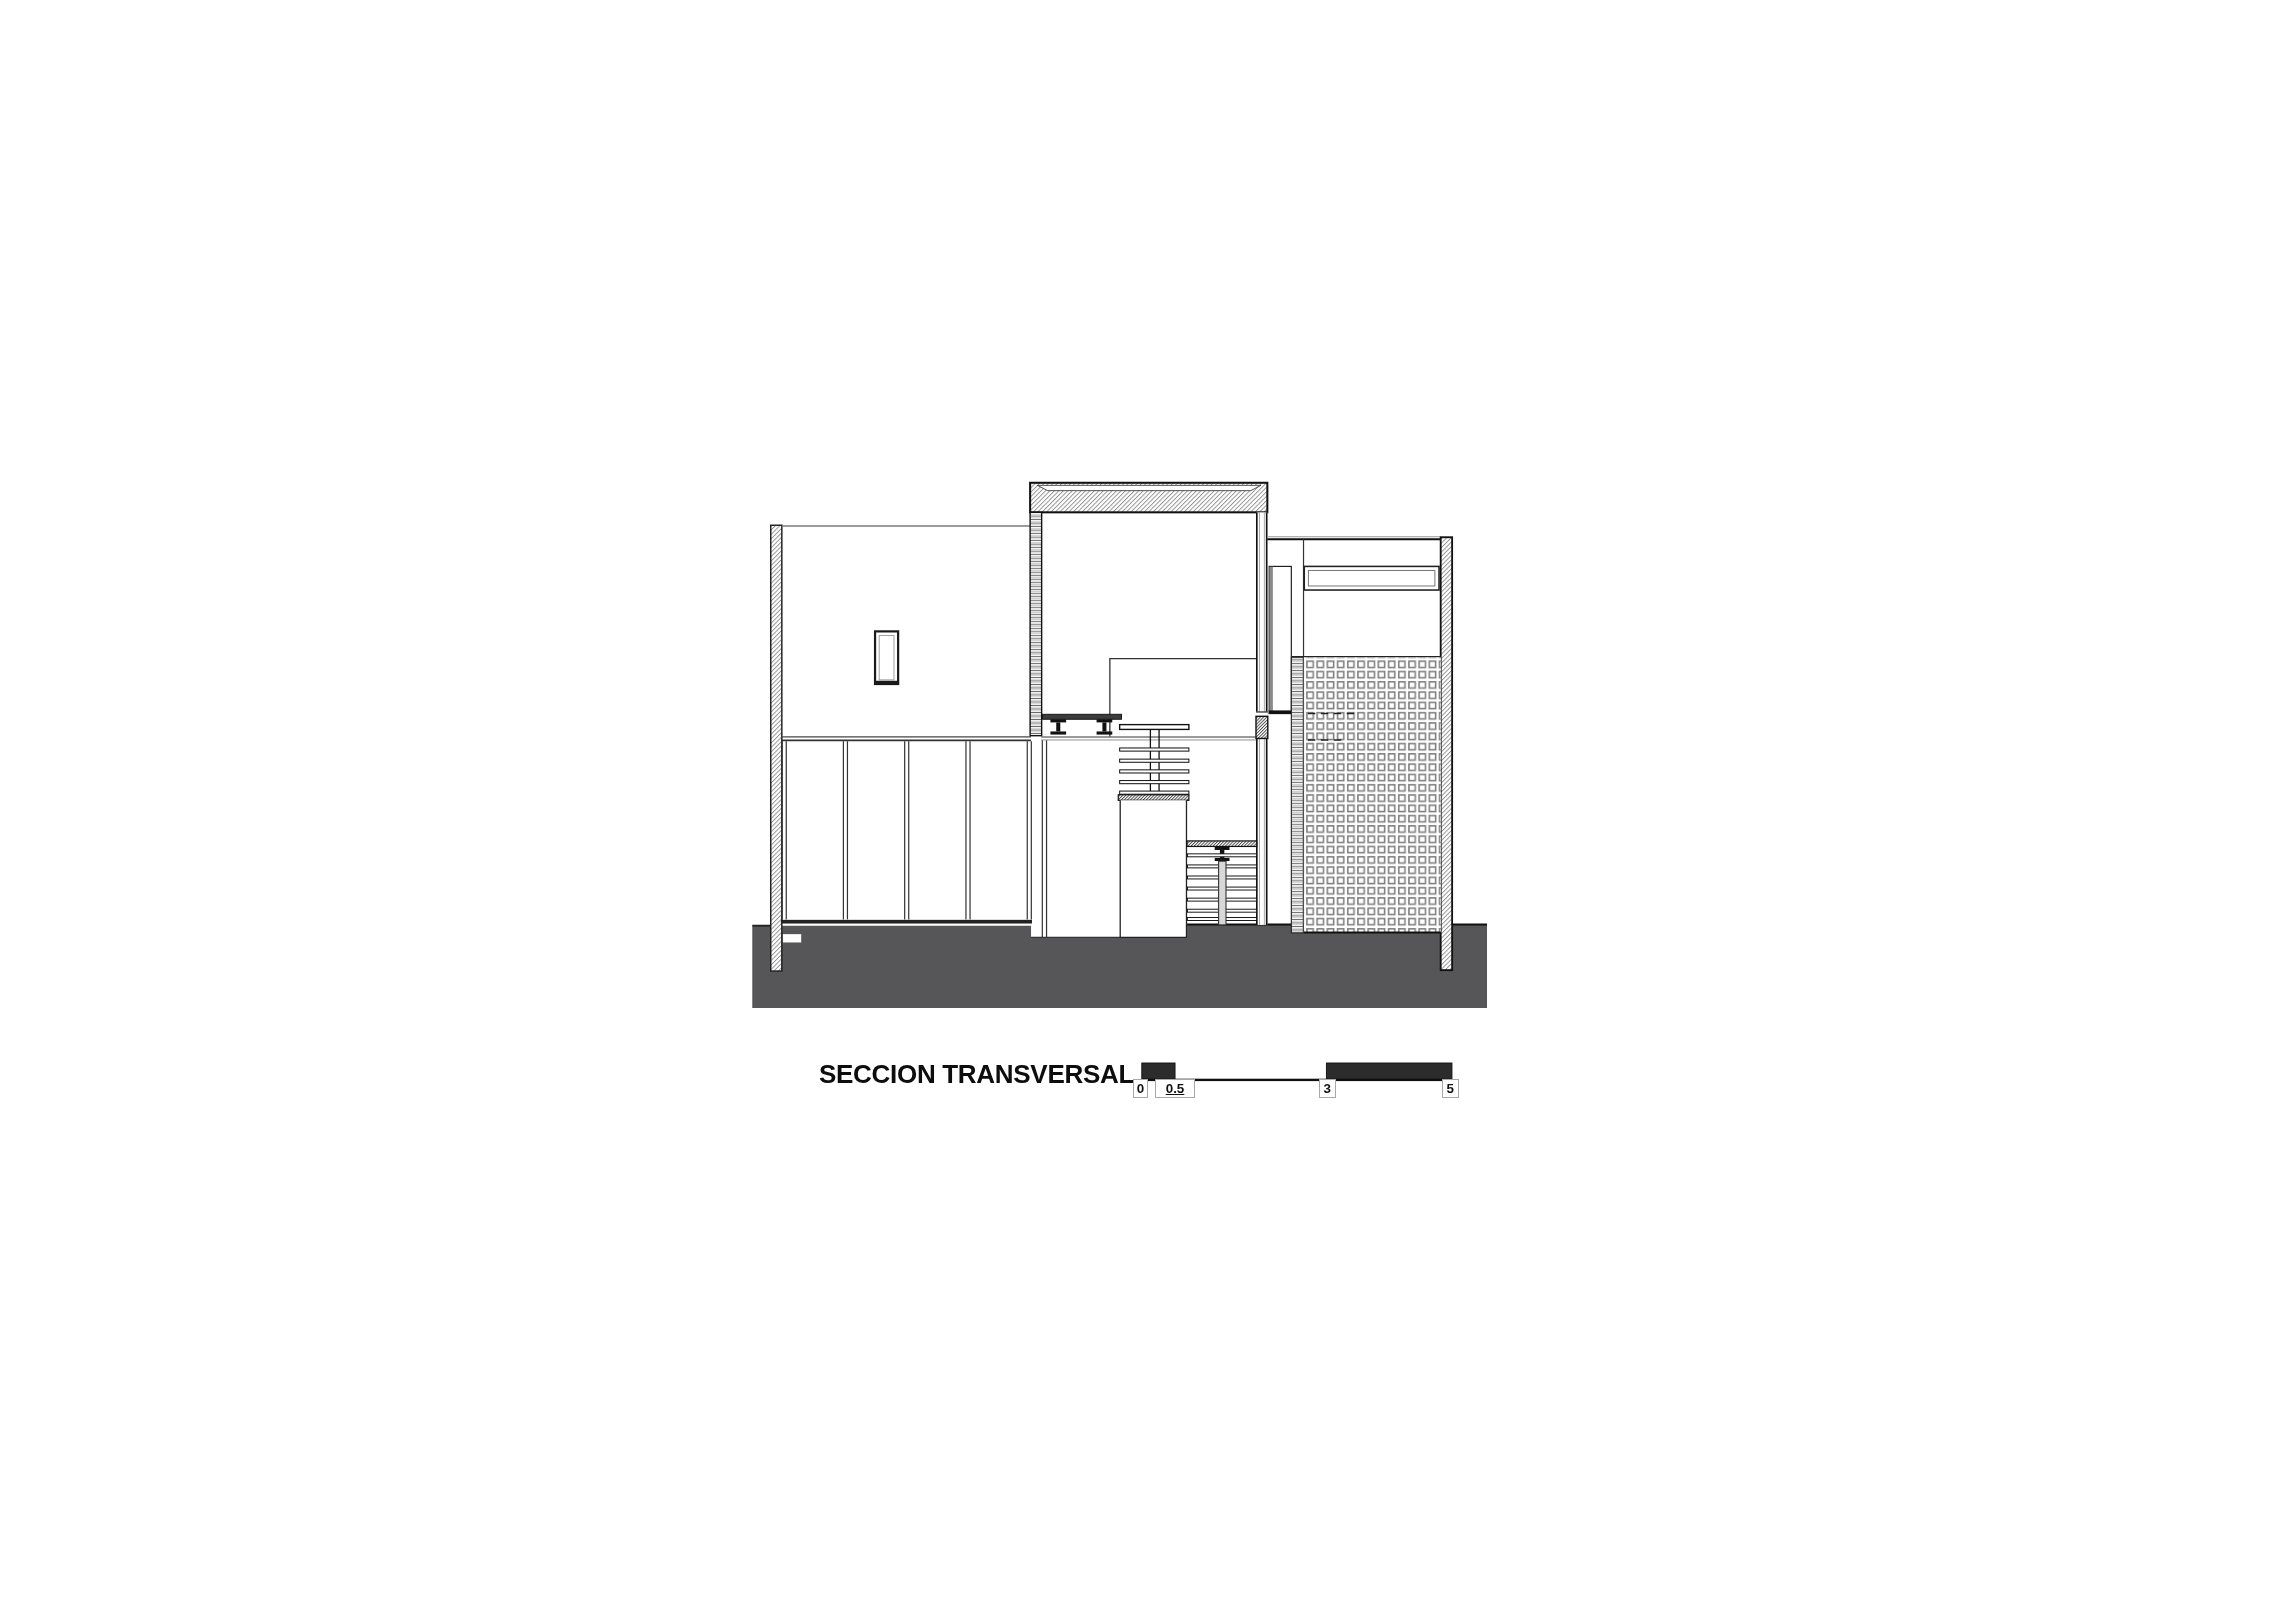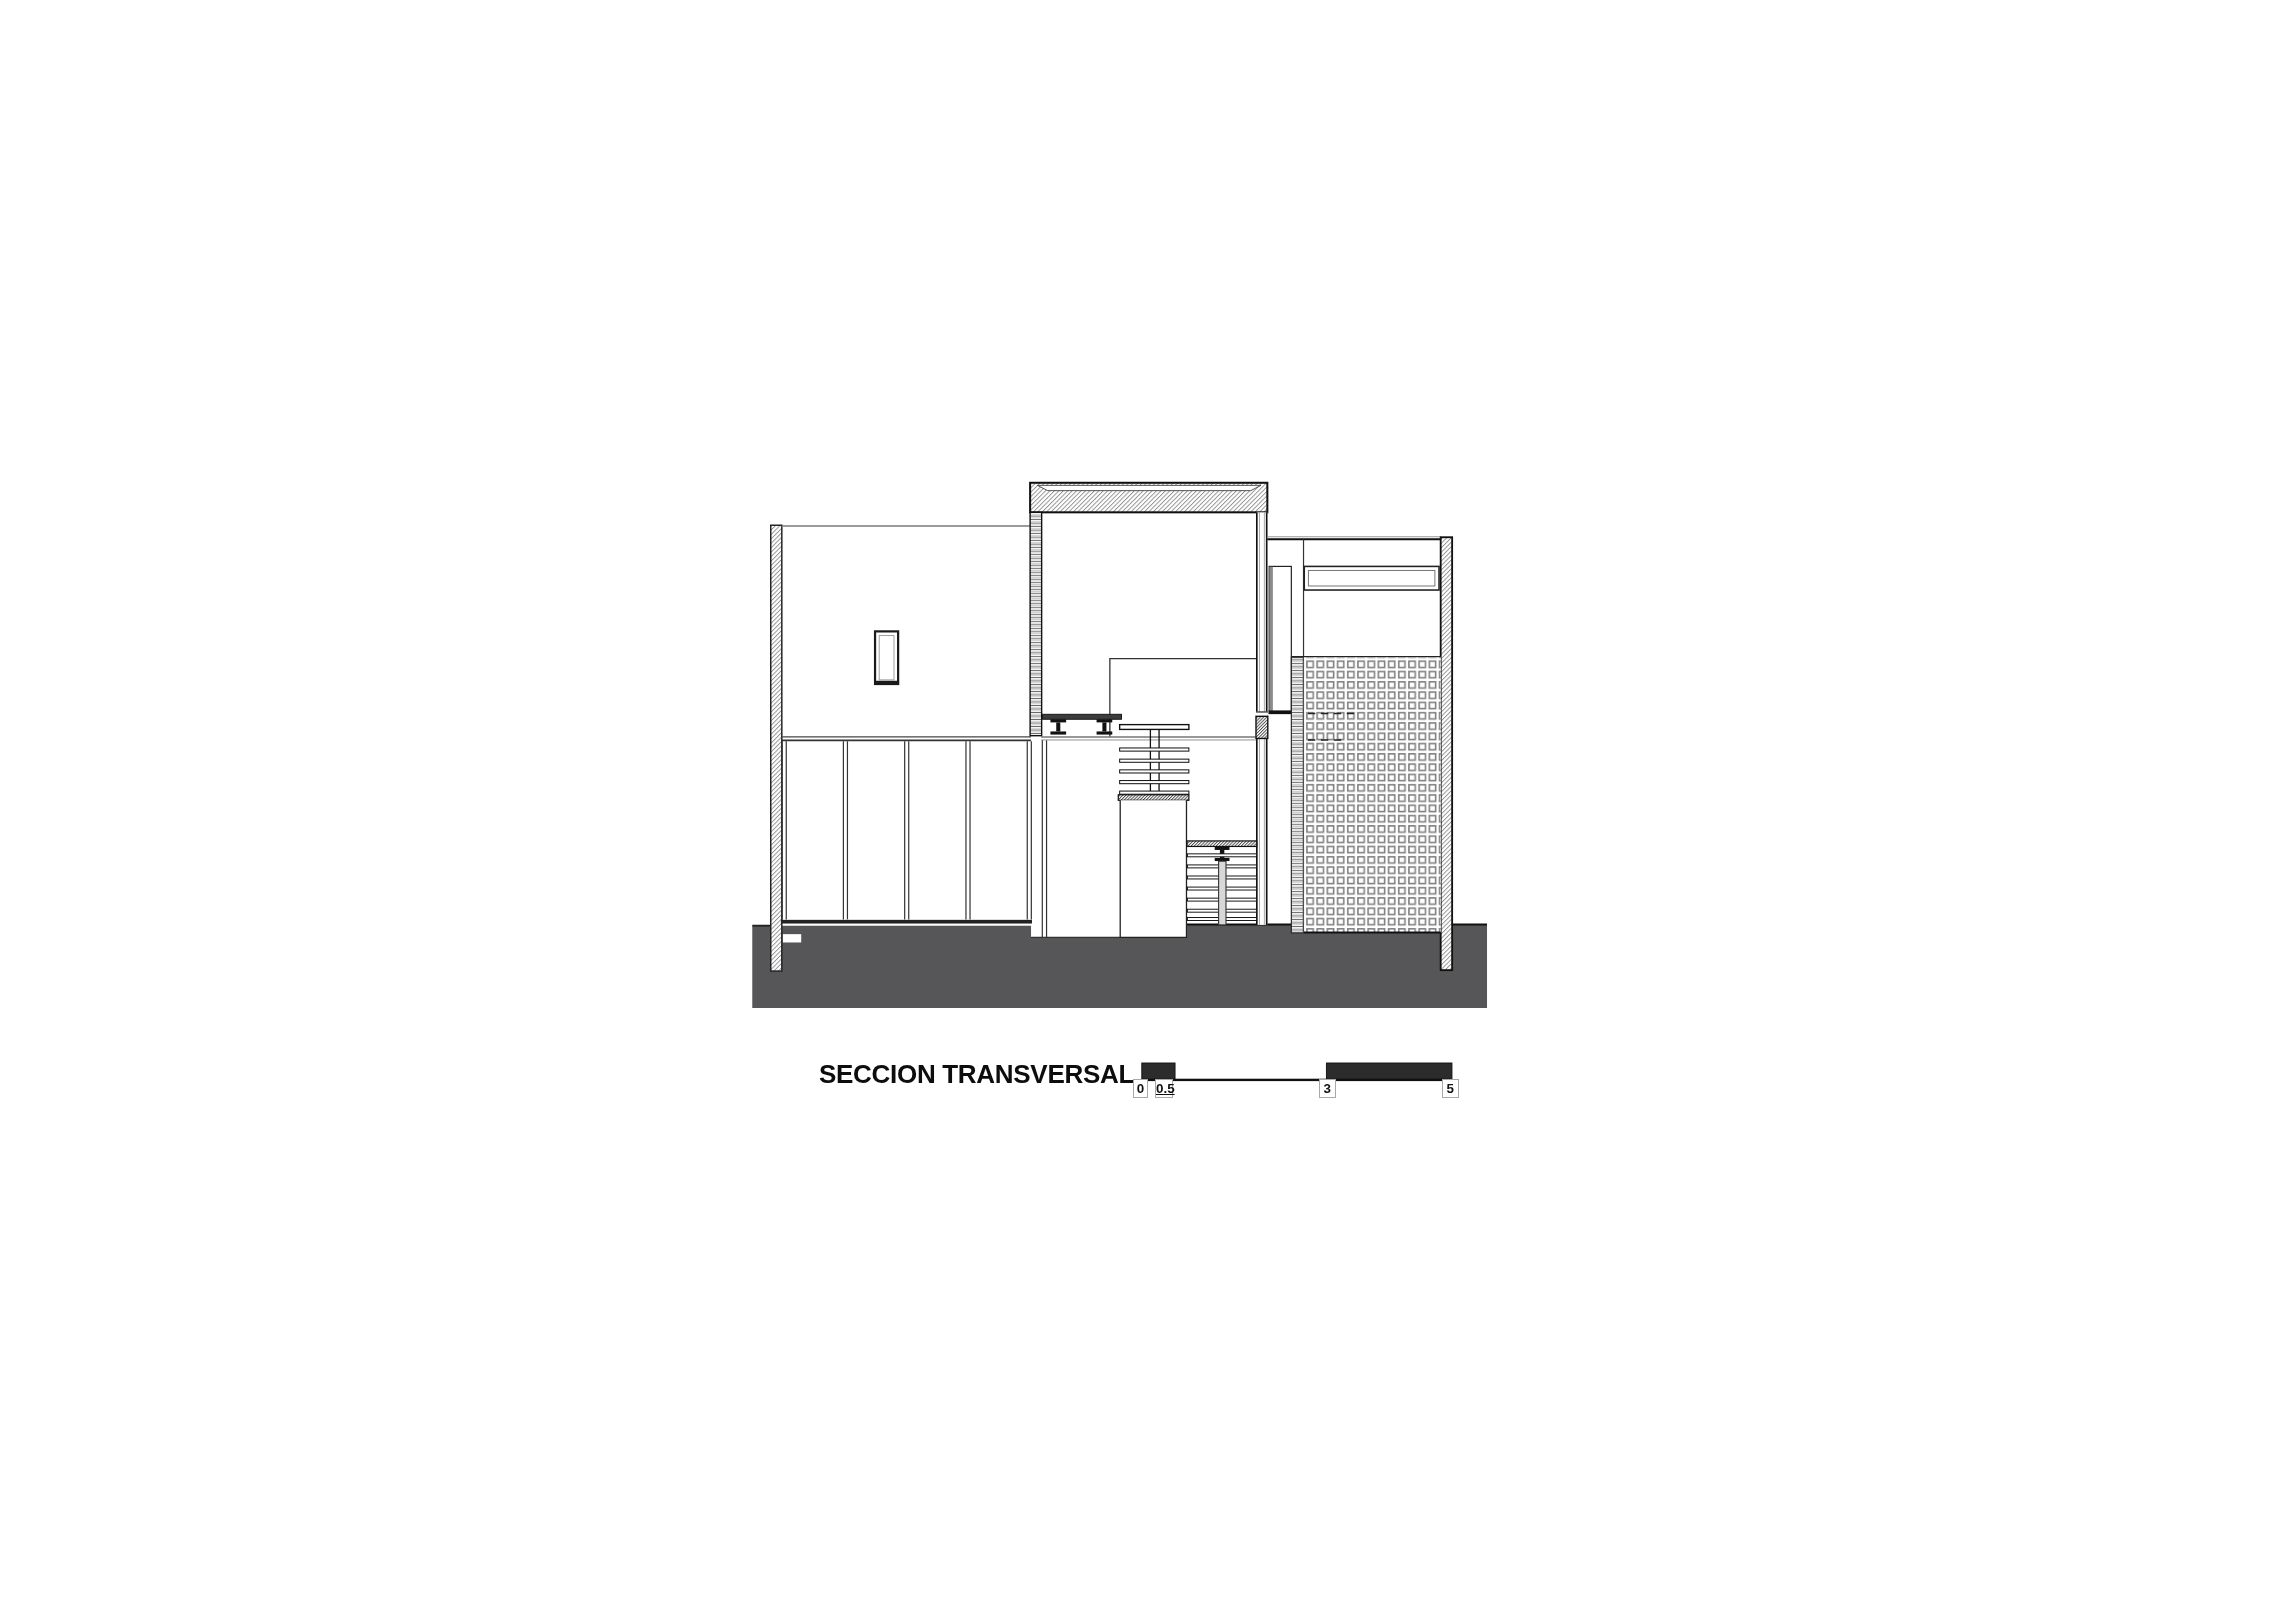--- a/index.html
+++ b/index.html
@@ -27,21 +27,21 @@
     background:#ffffff;
     border:1.1px solid #a8a8a8;
     color:#111;
     font-size:13.4px;
     font-weight:bold;
     text-align:center;
     line-height:18.5px;
     box-sizing:border-box;
   }
   .lbl-0{left:1133px;width:14.8px;}
-  .lbl-05{left:1155px;width:18px;text-decoration:underline;}
+  .lbl-05{left:1155px;width:40px;text-decoration:underline;}
   .lbl-3{left:1319px;width:16.6px;}
   .lbl-5{left:1442px;width:16.6px;}
 </style>
 </head>
 <body>
 
 <div class="canvas">
 
 <svg class="drawing-svg" width="2291" height="1620" viewBox="0 0 2482 1755" xmlns="http://www.w3.org/2000/svg">
   <defs>

